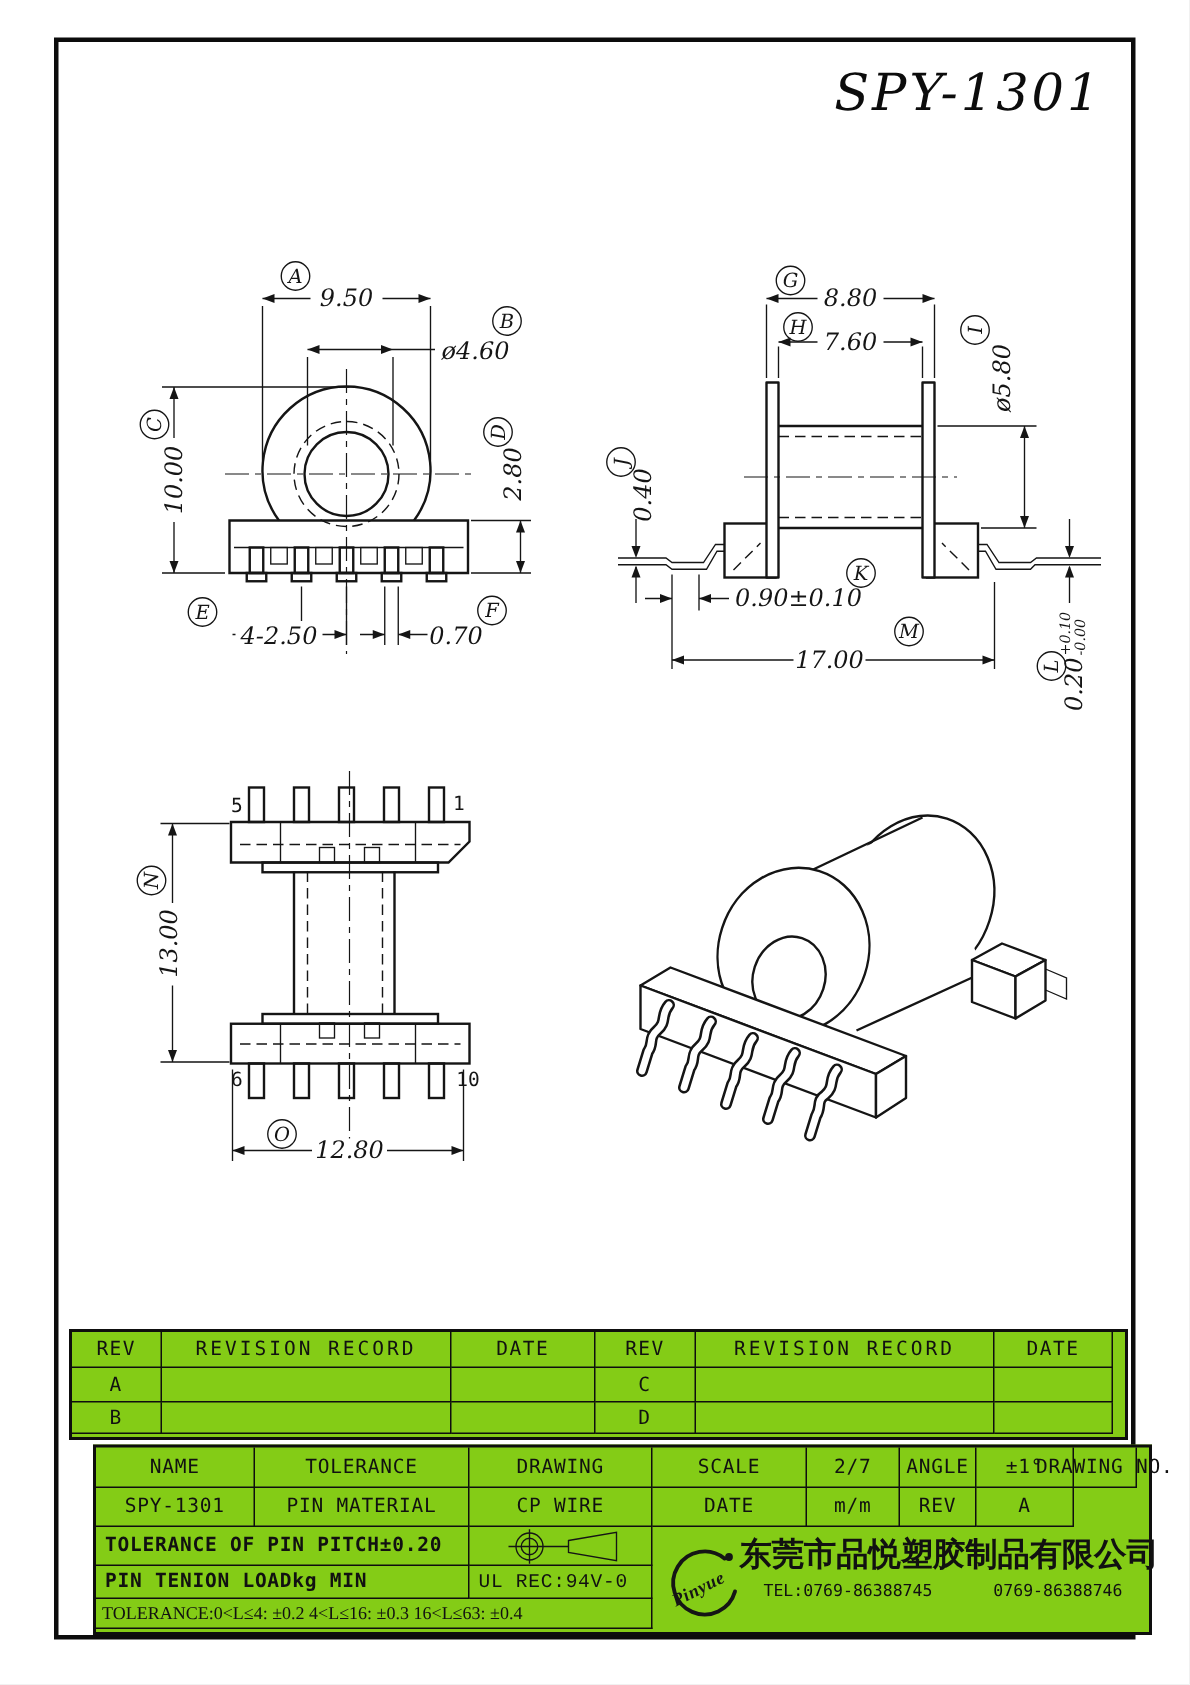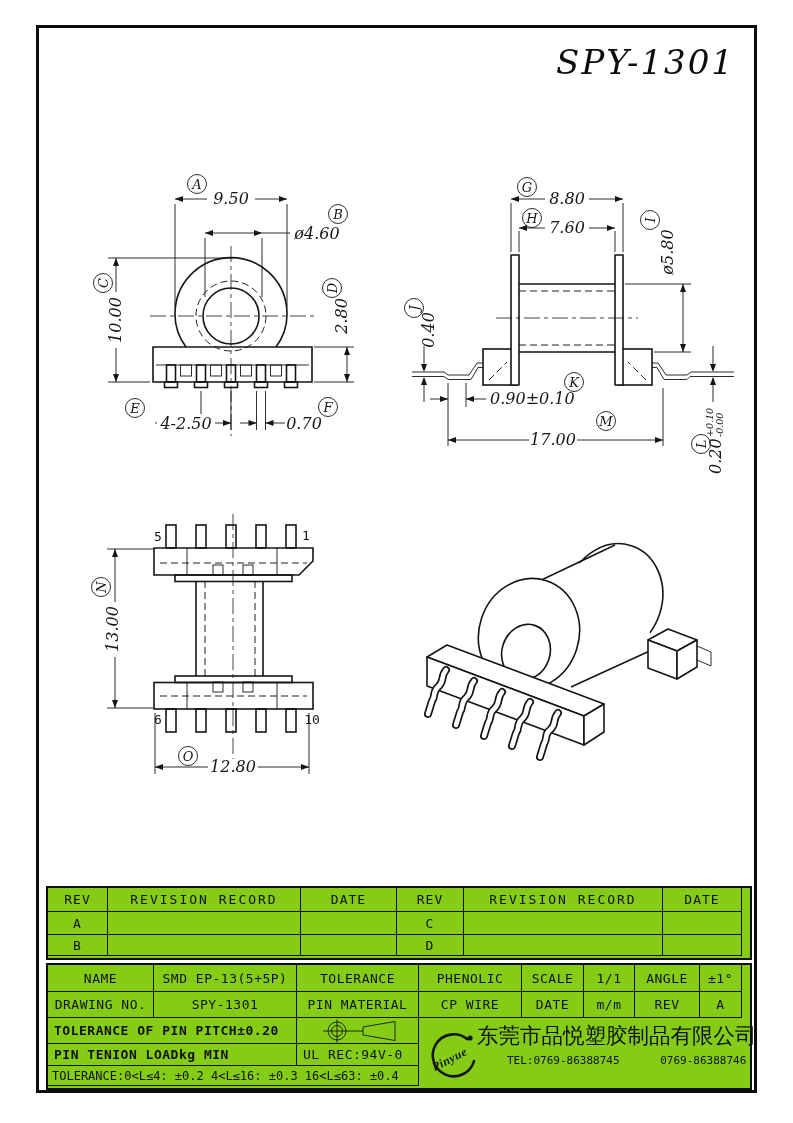--- a/index.html
+++ b/index.html
@@ -22,31 +22,31 @@
   .cl{fill:none;stroke:#151515;stroke-width:0.8;stroke-dasharray:16 4 4 4;}
   .ah{fill:#151515;stroke:none;}
   .wbg{fill:#ffffff;stroke:none;}
   
   .grid{position:absolute;display:grid;background:#84cc16;}
   .grid>div{border-right:1.6px solid #0e0e0e;border-bottom:1.6px solid #0e0e0e;
     display:flex;align-items:center;justify-content:center;font-size:13px;
     letter-spacing:1px;white-space:nowrap;overflow:visible;}
   #revtable{left:46px;top:886px;width:702px;height:70px;border:2.2px solid #0e0e0e;
     grid-template-columns:60px 193px 96px 67px 199px 79px;grid-template-rows:24px 23px 21px;}
-  #titleblock{left:46px;top:963px;width:702px;height:123px;border:2.4px solid #0e0e0e;
+  #titleblock{left:62px;top:963px;width:702px;height:123px;border:2.4px solid #0e0e0e;
     grid-template-columns:106px 143px 122px 103px 62px 51px 65px 42px;
     grid-template-rows:27px 26px 26px 22px 20px;}
   #titleblock>div{font-size:13px;letter-spacing:0.5px;}
   .sp2{grid-column:span 2;justify-content:flex-start !important;padding-left:6px;font-weight:bold;}
-  .tol-row{grid-column:1/4;font-size:12px !important;letter-spacing:0 !important;}
+  .tol-row{grid-column:1/4;font-size:12px !important;letter-spacing:0 !important;font-family:Liberation Serif, serif;}
   #company-cell{grid-column:4/9;grid-row:3/6;position:relative;border-right:none !important;
     border-bottom:none !important;display:block !important;}
-  .co-name{position:absolute;left:58px;top:3px;width:272px;font-size:21.5px;font-weight:400;
+  .co-name{position:absolute;left:58px;top:3px;width:272px;font-size:21.5px;font-weight:700;
     letter-spacing:0;font-family:"DejaVu Serif",serif;white-space:nowrap;}
-  .co-line{position:absolute;left:74px;font-size:11px;letter-spacing:0;white-space:nowrap;margin-left:14px;}
+  .co-line{position:absolute;left:74px;font-size:11px;letter-spacing:0;white-space:nowrap;}
   .co-email{font-family:"DejaVu Serif",serif;font-style:italic;opacity:.8;margin-left:13px;}
   #pinlogo{position:absolute;left:4px;top:12px;}
   .pt-load{justify-content:flex-end;padding-right:26px;}
 </style>
 </head>
 <body>
 
 <div id="sheet">
   <div id="frame"></div>
 
@@ -326,25 +326,24 @@
     <div>B</div>
     <div></div>
     <div></div>
     <div>D</div>
     <div></div>
     <div></div>
   </div>
 
   <div id="titleblock" class="grid">
     <div>NAME</div>
-    <div>SMD EP-13(5+5P)</div>
     <div>TOLERANCE</div>
-    <div>PHENOLIC</div>
+    <div>DRAWING</div>
     <div>SCALE</div>
-    <div>1/1</div>
+    <div>2/7</div>
     <div>ANGLE</div>
     <div>±1°</div>
 
     <div>DRAWING NO.</div>
     <div>SPY-1301</div>
     <div>PIN MATERIAL</div>
     <div>CP WIRE</div>
     <div>DATE</div>
     <div>m/m</div>
     <div>REV</div>
@@ -371,17 +370,17 @@
       <div class="co-line" style="top:36px;">
         <span>TEL:0769-86388745</span>
         <span style="margin-left:34px;">0769-86388746</span>
       </div>
     </div>
 
     <div class="sp2 pt-load">
       <span>PIN TENION LOAD</span>
       <span>kg MIN</span>
     </div>
-    <div style="justify-content:flex-start;padding-left:6px;">UL REC:94V-0</div>
+    <div style="justify-content:flex-start;padding-left:6px;font-family:Liberation Mono, monospace;">UL REC:94V-0</div>
 
     <div class="tol-row" style="justify-content:flex-start;padding-left:4px;">TOLERANCE:0&lt;L≤4: ±0.2  4&lt;L≤16: ±0.3  16&lt;L≤63: ±0.4</div>
   </div>
 </div>
 
 </body></html>

